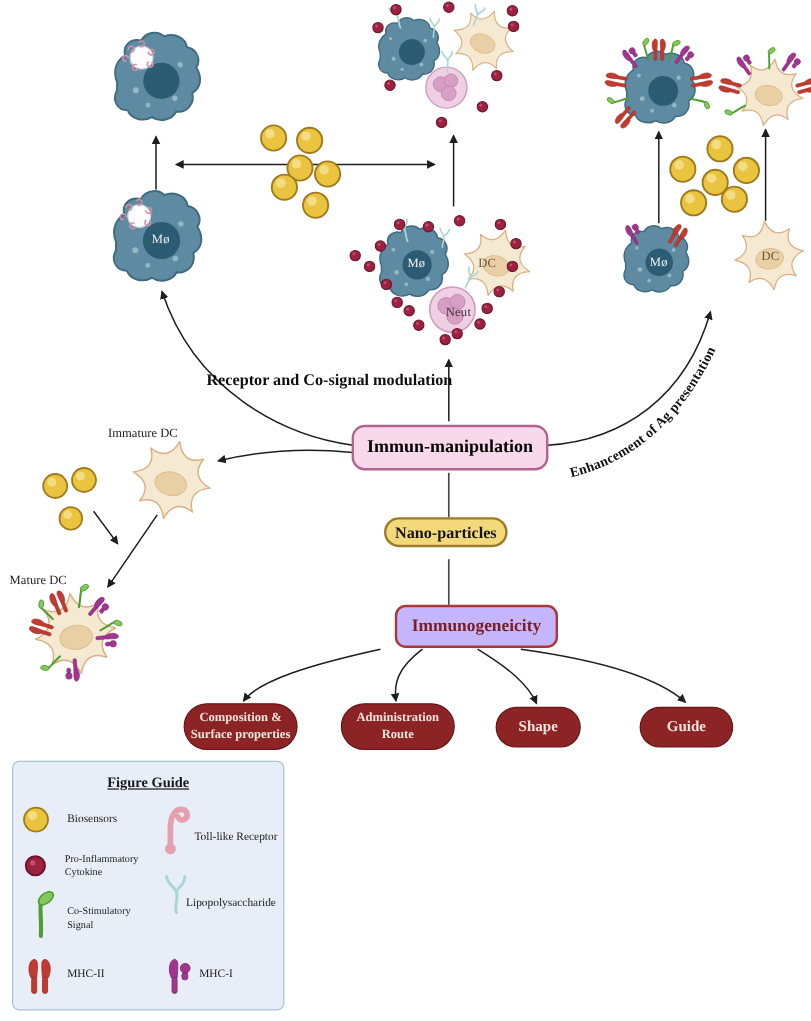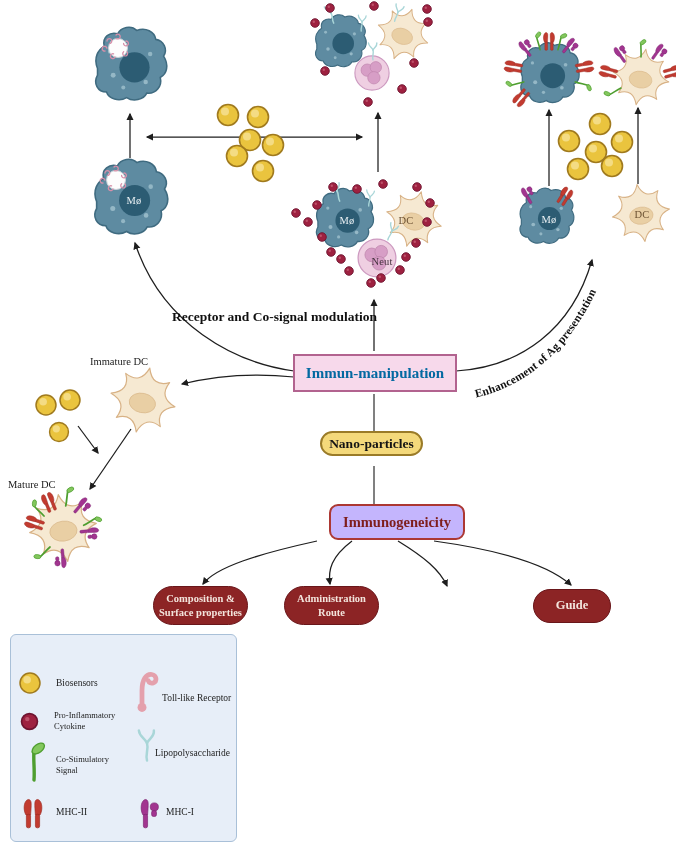--- a/index.html
+++ b/index.html
@@ -6,21 +6,21 @@
   .canvas{position:relative;width:676px;height:851px;background:#fff;overflow:hidden;
           font-family:"Liberation Serif","DejaVu Serif",serif;}
   .canvas svg.layer{position:absolute;left:0;top:0;}
   .txt{position:absolute;color:#161616;}
   .cell-label{position:absolute;transform:translate(-50%,-50%);font-weight:normal;font-size:10.5px;letter-spacing:.2px;}
   .lab-light{color:#EAF1F4;}
   .lab-dc{color:#6B5132;}
   .lab-neut{color:#46333F;}
   .flow-box{position:absolute;display:flex;align-items:center;justify-content:center;
             font-weight:bold;text-align:center;box-sizing:border-box;}
-  .box-pink{left:293px;top:354px;width:164px;height:38px;background:#F7D9EB;border:2px solid #B2638F;border-radius:0;font-size:15px;color:#0369a1;}
+  .box-pink{left:293px;top:354px;width:164px;height:38px;background:#F7D9EB;border:2px solid #B2638F;border-radius:11px;font-size:15px;color:#000000;}
   .box-yellow{left:320px;top:431px;width:103px;height:25px;background:#F4D97B;border:2px solid #9A7B28;border-radius:16px;font-size:13.5px;color:#141414;}
   .box-red{left:293px;top:504px;width:136px;height:36px;background:#c4b5fd;border:2px solid #AC3833;border-radius:9px;font-size:14.5px;color:#7E1E1C;margin-left:36px;}
   .oval{position:absolute;display:flex;flex-direction:column;align-items:center;justify-content:center;
         background:#8C2425;border:1.5px solid #69161A;border-radius:20px;color:#F3E4DC;
         font-weight:bold;font-size:10.5px;line-height:1.25;text-align:center;box-sizing:border-box;}
   .oval span{display:block;font-family:Liberation Serif, serif;}
   .oval.big{font-size:12.5px;}
   .free-label{font-size:10.5px;color:#1c1c1c;}
   .mod-label{left:172px;top:309px;font-size:13.5px;font-weight:600;color:#101010;}
   .legend{position:absolute;left:10px;top:634px;width:227px;height:208px;background:#E7EEF8;
@@ -296,25 +296,29 @@
   <div class="flow-box box-red">Immunogeneicity</div>
 
   <div class="oval" style="left:153px;top:586px;width:95px;height:39px;">
     <span>Composition &amp;</span>
     <span>Surface properties</span>
   </div>
   <div class="oval" style="left:284px;top:586px;width:95px;height:39px;">
     <span>Administration</span>
     <span>Route</span>
   </div>
+  <div class="oval big" style="left:413px;top:589px;width:71px;height:34px;">
+    <span>Shape</span>
+  </div>
   <div class="oval big" style="left:533px;top:589px;width:78px;height:34px;">
     <span>Guide</span>
   </div>
 
   <div class="legend">
+    <div class="legend-title">Figure Guide</div>
 
     <span class="licon" style="left:8px;top:37px;">
       <svg width="22" height="22" viewBox="-11 -11 22 22">
           <use href="#particleg" transform="scale(0.95)"></use>
         </svg>
     </span>
     <span class="llabel" style="left:45px;top:43px;">Biosensors</span>
 
     <span class="licon" style="left:9px;top:77px;">
       <svg width="19" height="19" viewBox="-9.5 -9.5 19 19">

